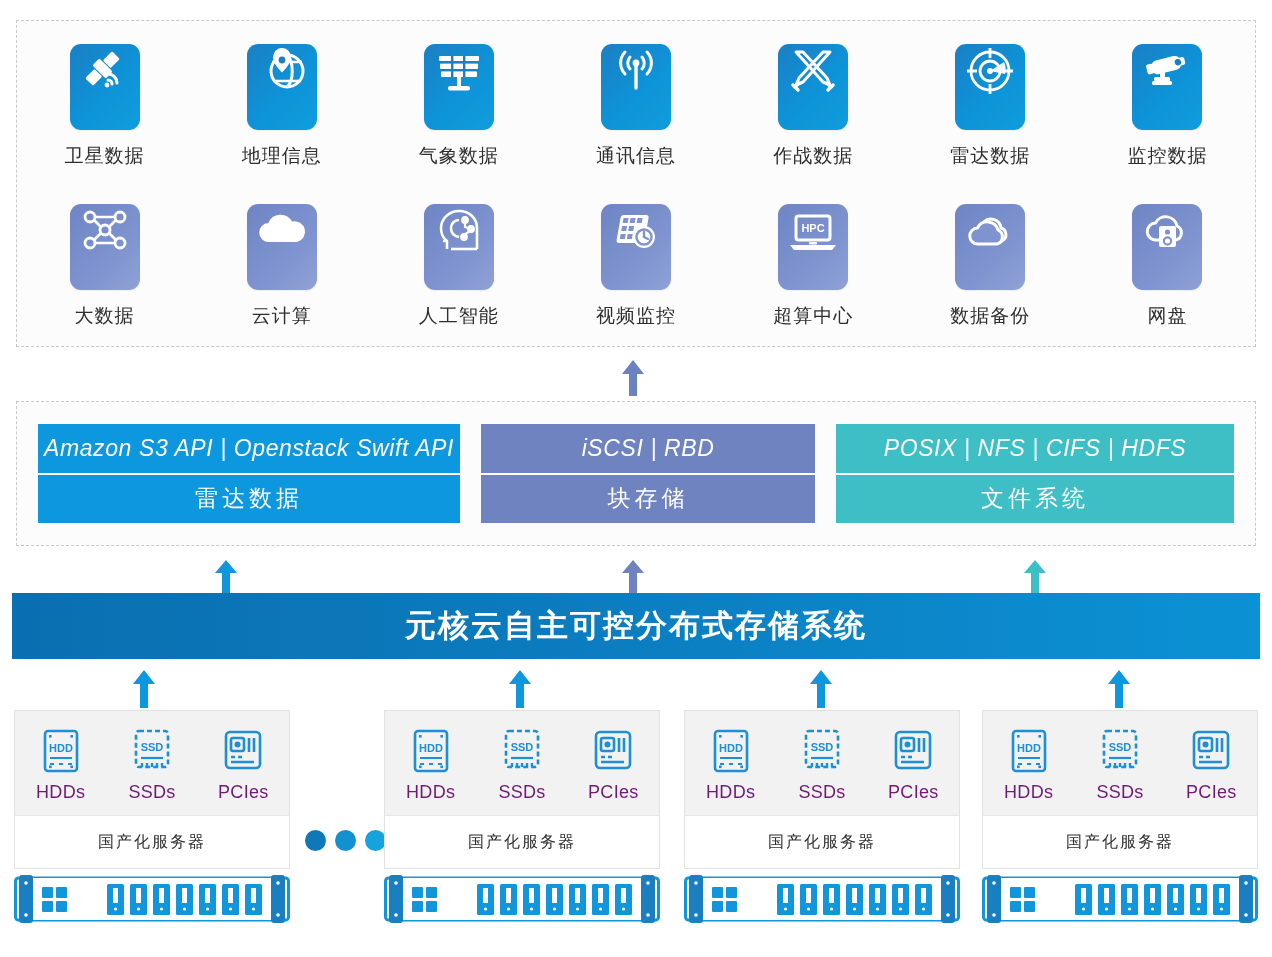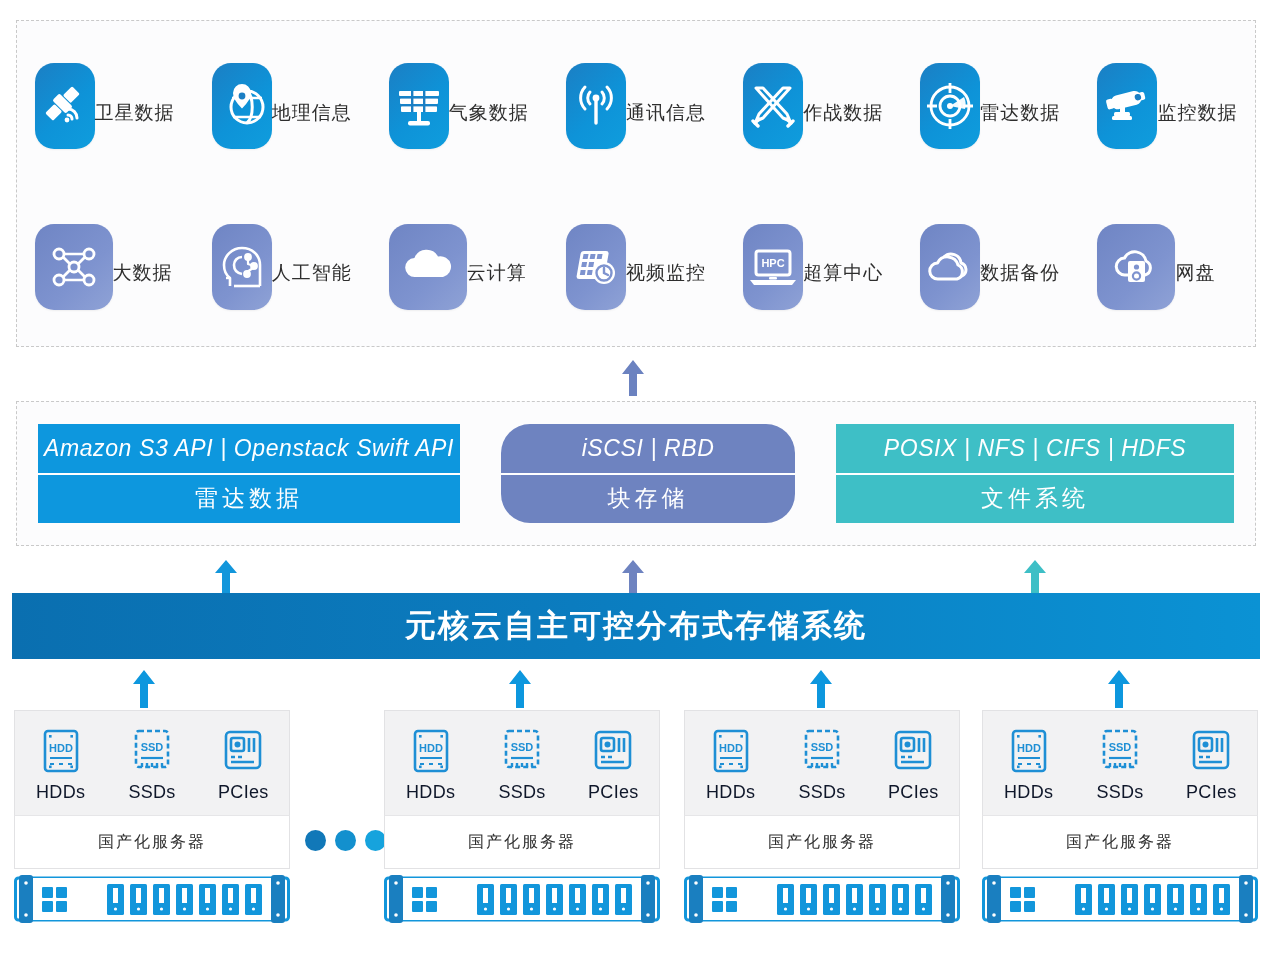--- a/index.html
+++ b/index.html
@@ -25,24 +25,24 @@
 
   
   .app-grid{
     position:absolute;left:16px;top:20px;width:1240px;height:327px;
     display:grid;
     grid-template-columns:repeat(7,1fr);
     grid-template-rows:repeat(2,1fr);
     align-items:center;justify-items:center;
     padding-top:6px;box-sizing:border-box;
   }
-  .app-cell{display:flex;flex-direction:row;align-items:center;width:140px;}
+  .app-cell{display:flex;flex-direction:column;align-items:center;width:140px;}
   .app-tile{
-    width:78px;height:86px;border-radius:19px;
-    display:flex;align-items:center;justify-content:center;
+    width:70px;height:86px;border-radius:11px;
+    display:flex;justify-content:center;
     box-shadow:0 1px 2px rgba(0,0,0,.06);
   }
   .tile-blue{background:linear-gradient(135deg,#1b7fc4 0%,#0e93d8 55%,#0f9ddd 100%);}
   .tile-purple{background:linear-gradient(135deg,#6f85c4 0%,#7e93cf 60%,#8fa2d6 100%);}
   .app-label{
     margin-top:13px;font-size:19px;color:#2e2e2e;letter-spacing:1px;
     white-space:nowrap;
   }
   .app-tile svg{display:block;}
 
@@ -56,21 +56,21 @@
   .api-top{
     flex:1;display:flex;align-items:center;justify-content:center;
     color:#ffffff;font-size:23px;letter-spacing:.6px;white-space:nowrap;
     border-bottom:2px solid #ffffff;padding:0 26px;box-sizing:border-box;font-style:italic;
   }
   .api-bottom{
     flex:1;display:flex;align-items:center;justify-content:center;
     color:#ffffff;font-size:23px;letter-spacing:4px;white-space:nowrap;
   }
   #panel-object{width:422px;background:#0d97de;}
-  #panel-block{width:294px;background:#6e83c0;border-radius:29px;}
+  #panel-block{width:334px;background:#6e83c0;}
   #panel-file{width:398px;background:#3ebfc6;}
 
   
   .arrow{position:absolute;width:26px;}
   .arrow svg{display:block;}
 
   
   #banner{
     position:absolute;left:12px;top:593px;width:1248px;height:66px;
     background:linear-gradient(90deg,#0a6fb0 0%,#0b7cbf 45%,#0b92d4 100%);
@@ -82,21 +82,21 @@
   }
 
   
   .server-card{position:absolute;width:276px;}
   .server-top{
     background:#f2f2f3;border:1px solid #e2e2e4;border-bottom:none;
     box-sizing:border-box;padding:16px 0 12px;
   }
   .drives{display:flex;justify-content:space-around;align-items:flex-end;}
   .drive{display:flex;flex-direction:column;align-items:center;width:74px;}
-  .drive-label{margin-top:7px;font-size:18px;color:#0f172a;letter-spacing:.3px;}
+  .drive-label{margin-top:7px;font-size:18px;color:#701a75;letter-spacing:.3px;}
   .server-name{
     background:#ffffff;border:1px solid #e2e2e4;border-top:1px solid #e6e6e8;
     box-sizing:border-box;height:54px;
     display:flex;align-items:center;justify-content:center;
     font-size:16px;color:#2e2e2e;letter-spacing:2px;
   }
   .rack{margin-top:4px;}
 
   
   #ellipsis{
@@ -233,41 +233,41 @@
           <circle cx="26" cy="26" r="5"></circle>
           <path d="M15 16 L22 23 M37 16 L30 23 M15 36 L22 29 M37 36 L30 29"></path>
           <path d="M16 13 h20 M16 39 h20" stroke-width="2.4"></path>
         </svg>
       </div>
       <div class="app-label">大数据</div>
     </div>
 
     <div class="app-cell">
       <div class="app-tile tile-purple">
+        <svg width="56" height="56" viewBox="0 0 56 56" fill="#fff">
+          <path d="M15 38 a9.5 9.5 0 0 1 -.6 -19 A13 13 0 0 1 38 17.5 a9 9 0 0 1 5 20.5 z"></path>
+        </svg>
+      </div>
+      <div class="app-label">云计算</div>
+    </div>
+
+    <div class="app-cell">
+      <div class="app-tile tile-purple">
         <svg width="52" height="52" viewBox="0 0 52 52" fill="none" stroke="#fff" stroke-width="2.6" stroke-linejoin="round">
           <path d="M14 45 v-8 c-4-3-6-8-6-13 C8 15 16 7 26 7 c10 0 18 7 18 17 v21"></path>
           <path d="M14 37 h-4" stroke-width="2.4"></path>
           <path d="M26 16 c-5 0-8 4-8 8 c0 5 3 8 8 9"></path>
           <circle cx="32" cy="16" r="2.6" fill="#fff"></circle>
           <circle cx="38" cy="25" r="2.6" fill="#fff"></circle>
           <circle cx="31" cy="33" r="2.6" fill="#fff"></circle>
           <path d="M32 18 v5 l6 2 M31 31 l6-4" stroke-width="2.2"></path>
           <path d="M18 45 h26" stroke-width="2.6"></path>
         </svg>
       </div>
       <div class="app-label">人工智能</div>
-    </div>
-
-    <div class="app-cell">
-      <div class="app-tile tile-purple">
-        <svg width="56" height="56" viewBox="0 0 56 56" fill="#fff">
-          <path d="M15 38 a9.5 9.5 0 0 1 -.6 -19 A13 13 0 0 1 38 17.5 a9 9 0 0 1 5 20.5 z"></path>
-        </svg>
-      </div>
-      <div class="app-label">云计算</div>
     </div>
 
     <div class="app-cell">
       <div class="app-tile tile-purple">
         <svg width="54" height="54" viewBox="0 0 54 54" fill="#fff">
           <g transform="skewX(-10)">
             <rect x="14" y="11" width="28" height="28" rx="3"></rect>
             <g fill="#7e93cf">
               <rect x="17" y="14" width="5" height="5"></rect>
                 <rect x="24" y="14" width="5" height="5"></rect>

